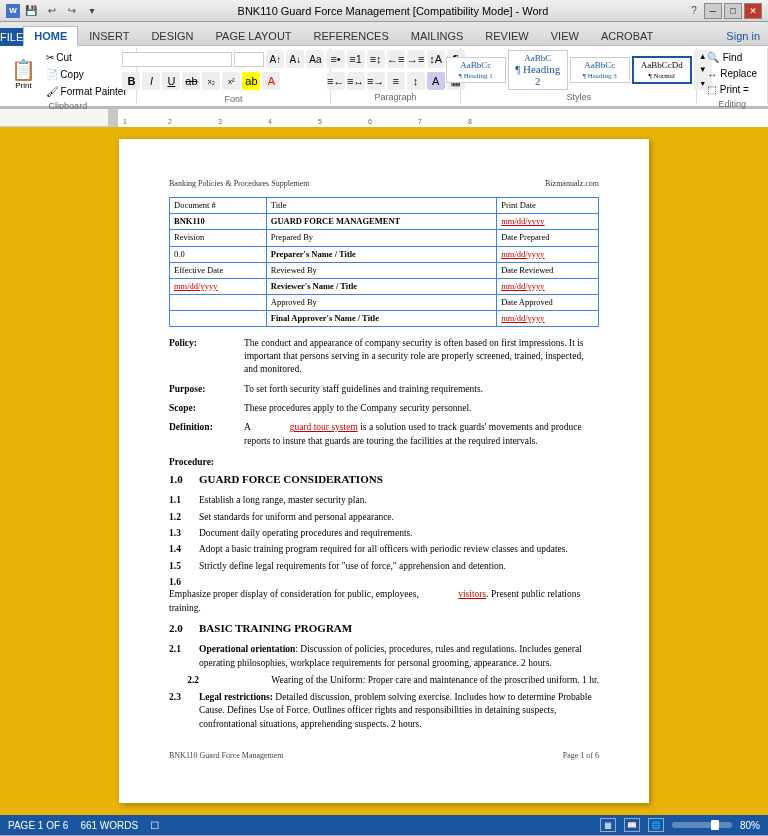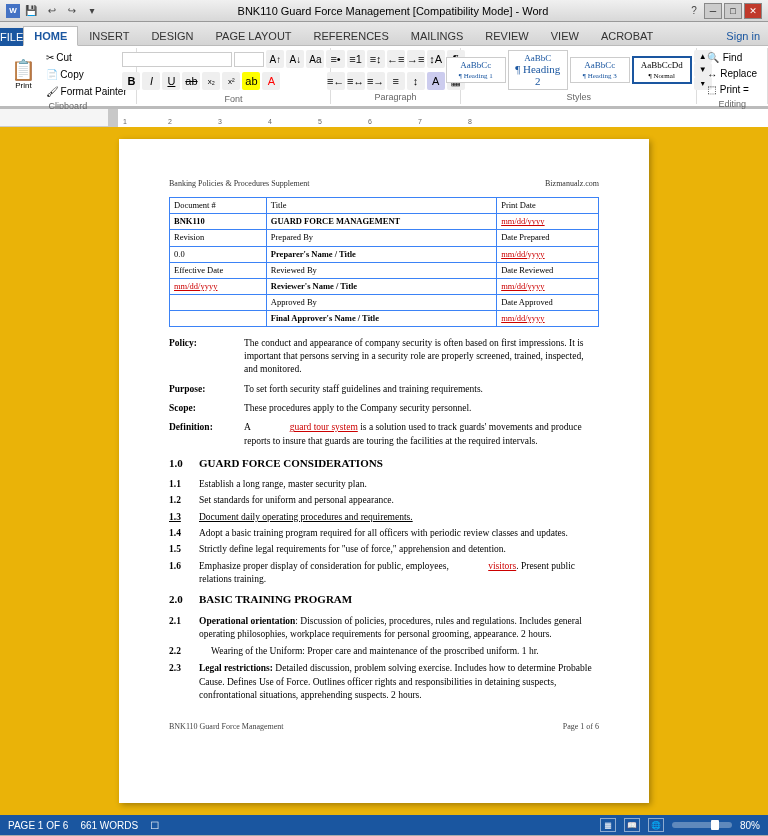--- a/index.html
+++ b/index.html
@@ -501,65 +501,66 @@
     </div>
 
     <div class="doc-row">
       <div class="doc-label">Definition:</div>
       <div class="doc-content">
         <span>A </span><span class="underline-red">guard tour system</span><span> is a solution used to track guards' movements and produce reports to insure that guards are touring the facilities at the required intervals.</span>
       </div>
     </div>
 
     <div style="margin:8px 0 4px 0;">
+      <div class="section-title">Procedure:</div>
 
       <div class="numbered-section">
         <div class="main-num">1.0</div>
         <div class="main-section">GUARD FORCE CONSIDERATIONS</div>
       </div>
 
       <div id="items-1">
           <div class="numbered-section" style="margin-bottom: 3px;">
             <div class="num-label">1.1</div>
             <div class="num-content">Establish a long range, master security plan.</div>
           </div>
           <div class="numbered-section" style="margin-bottom: 3px;">
             <div class="num-label">1.2</div>
             <div class="num-content">Set standards for uniform and personal appearance.</div>
           </div>
-          <div class="numbered-section" style="margin-bottom: 3px; text-decoration: underline;">
+          <div class="numbered-section" style="margin-bottom: 3px;">
             <div class="num-label">1.3</div>
             <div class="num-content">Document daily operating procedures and requirements.</div>
           </div>
           <div class="numbered-section" style="margin-bottom: 3px;">
             <div class="num-label">1.4</div>
             <div class="num-content">Adopt a basic training program required for all officers with periodic review classes and updates.</div>
           </div>
           <div class="numbered-section" style="margin-bottom: 3px;">
             <div class="num-label">1.5</div>
             <div class="num-content">Strictly define legal requirements for "use of force," apprehension and detention.</div>
           </div>
-          <div class="numbered-section" style="margin-bottom: 3px;">
+          <div class="numbered-section" style="margin-bottom: 3px; flex-direction: column;">
             <div class="num-label">1.6</div>
             <div class="num-content"><span>Emphasize proper display of consideration for public, employees, </span><span class="underline-red">visitors</span><span>.
 Present public relations training.</span></div>
           </div>
         </div>
 
       <div class="numbered-section" style="margin-top:6px;">
         <div class="main-num">2.0</div>
         <div class="main-section">BASIC TRAINING PROGRAM</div>
       </div>
 
       <div id="items-2">
           <div class="numbered-section" style="margin-bottom: 4px;">
             <div class="num-label">2.1</div>
             <div class="num-content"><span style="font-weight: bold;">Operational orientation</span><span>:  Discussion of policies, procedures, rules and regulations.  Includes general operating philosophies, workplace requirements for personal grooming, appearance.  2 hours.</span></div>
           </div>
-          <div class="numbered-section" style="margin-bottom: 4px;">
+          <div class="numbered-section" style="margin-bottom: 4px; text-align: right;">
             <div class="num-label">2.2</div>
             <div class="num-content"><span style="font-weight: normal; margin-left: 12px;">Wearing of the Uniform</span><span>:  Proper care and maintenance of the proscribed uniform.  1 hr.</span></div>
           </div>
           <div class="numbered-section" style="margin-bottom: 4px;">
             <div class="num-label">2.3</div>
             <div class="num-content"><span style="font-weight: bold;">Legal restrictions:</span><span>  Detailed discussion, problem solving exercise.  Includes how to determine Probable Cause.  Defines Use of Force.  Outlines officer rights and responsibilities in detaining suspects, confrontational situations, apprehending suspects.  2 hours.</span></div>
           </div>
         </div>
     </div>
 

